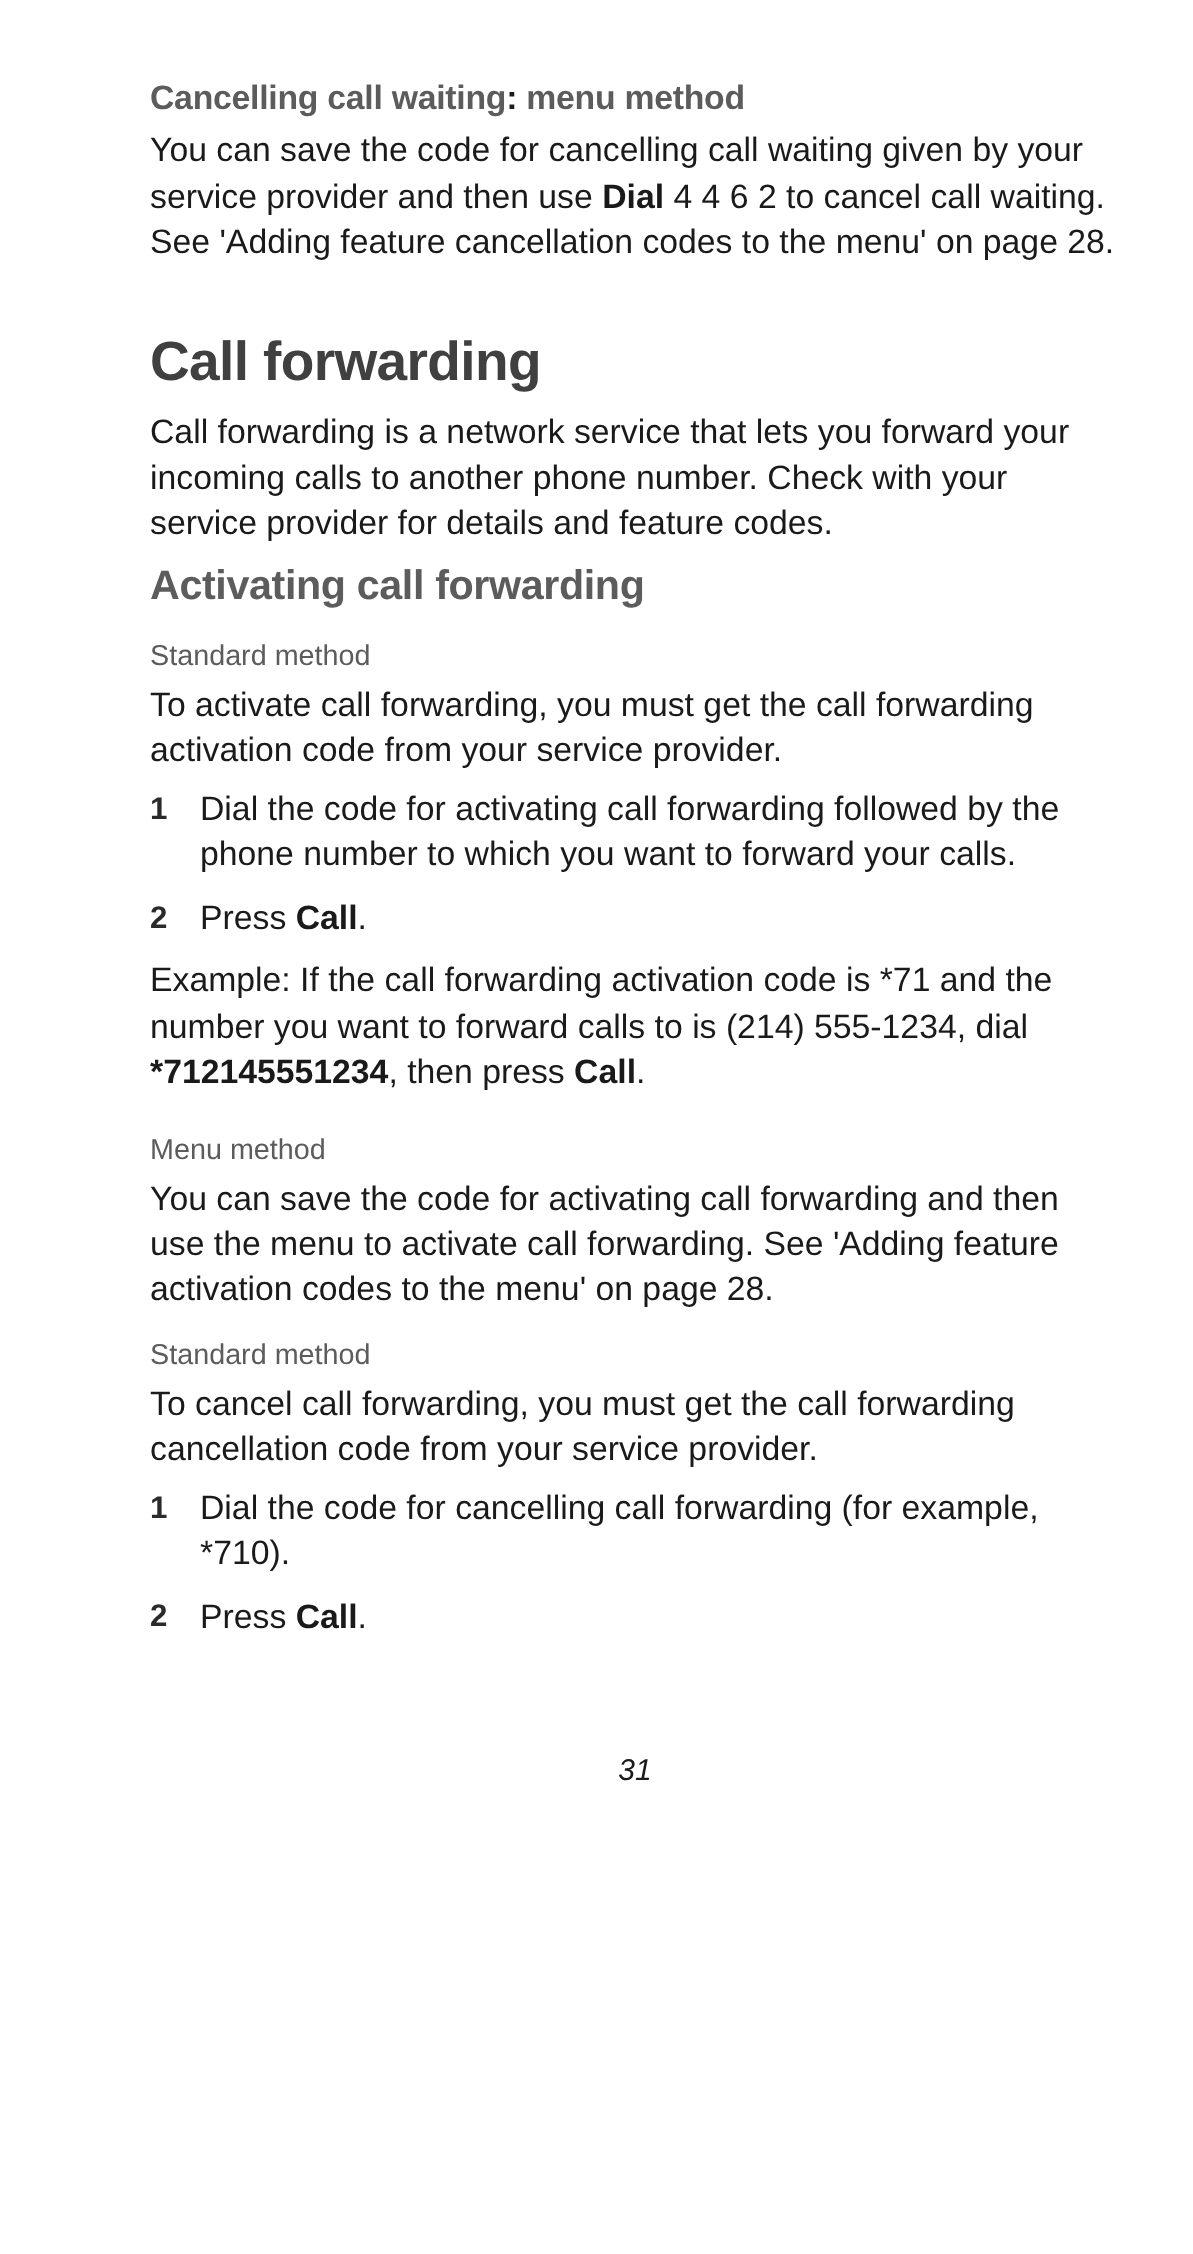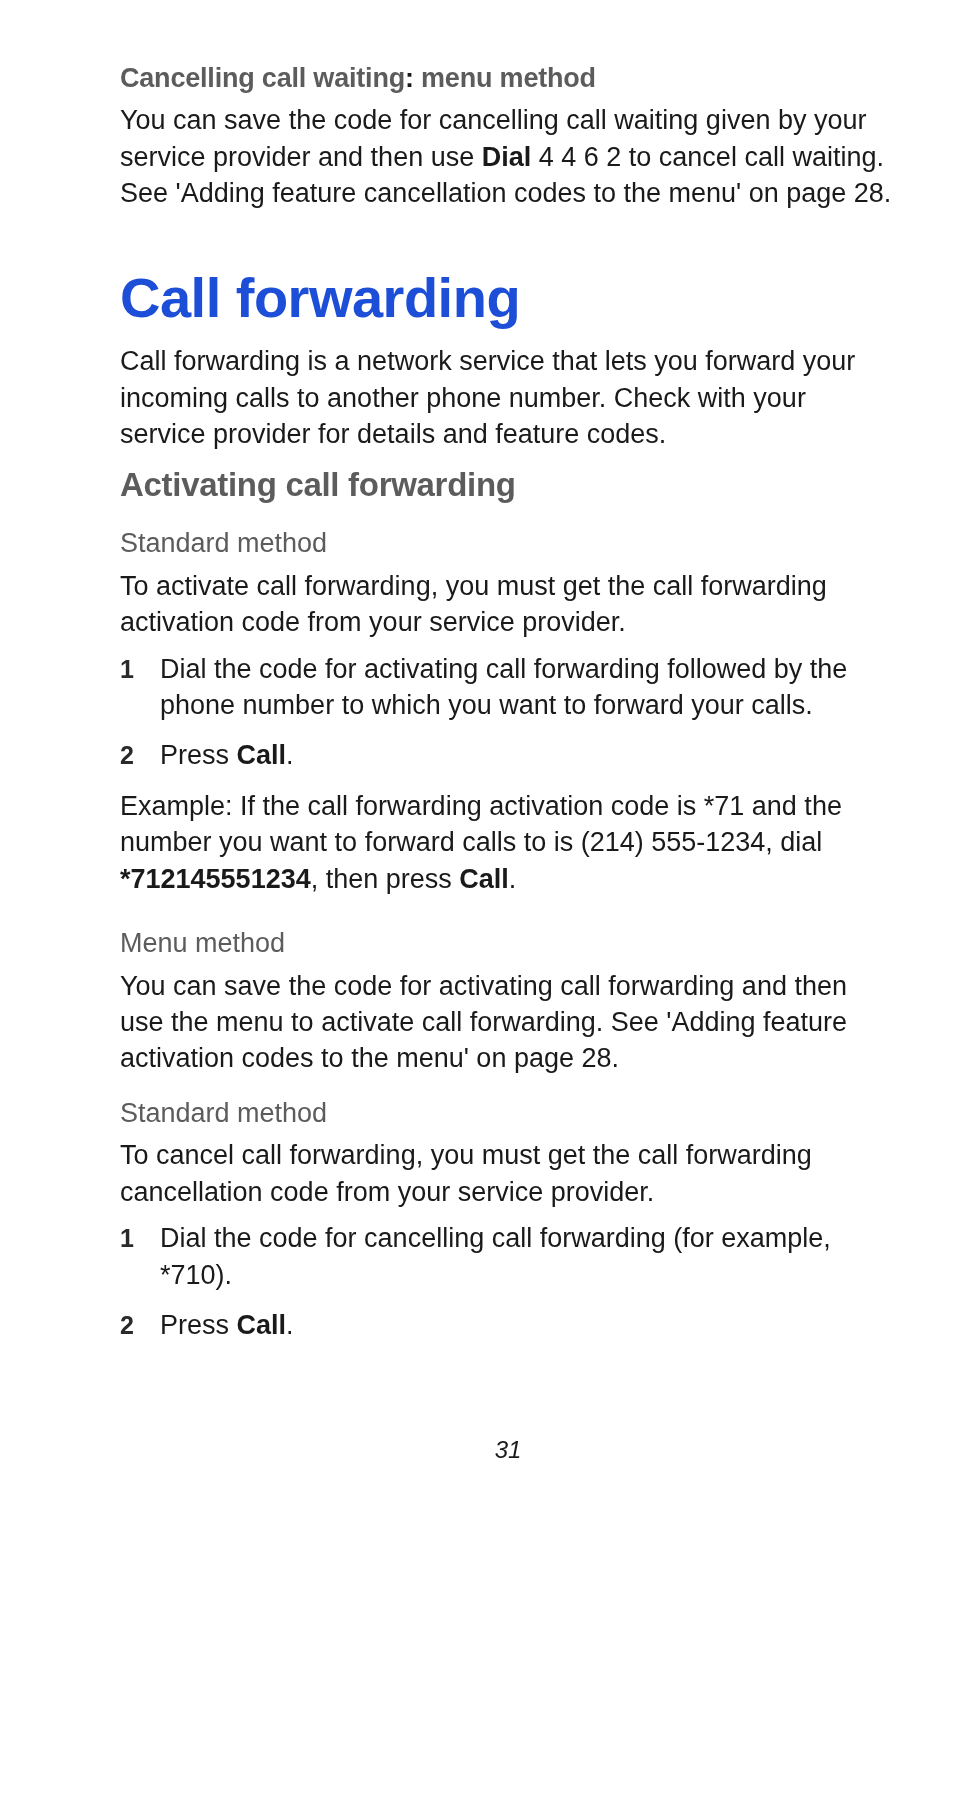--- a/index.html
+++ b/index.html
@@ -20,37 +20,37 @@
     margin-bottom: 6px;
     letter-spacing: -0.2px;
   }
   .h4 .colon { color: #1a1a1a; font-weight: 700; }
   .para {
     margin-bottom: 10px;
   }
   .bold { font-weight: 700; }
   .italic { }
   .h1 {
-    color: #1d4ed8;
-    font-size: 56px;
+    color: #404040;
+    font-size: 44px;
     font-weight: 600;
     margin-top: 48px;
     margin-bottom: 8px;
     letter-spacing: -0.5px;
   }
   .h2 {
     color: #5c5c5c;
     font-size: 33px;
     font-weight: 600;
     margin-bottom: 8px;
     letter-spacing: -0.3px;
   }
   .h3 {
     color: #5c5c5c;
-    font-size: 27px;
+    font-size: 23px;
     font-weight: 500;
     margin-top: 18px;
     margin-bottom: 6px;
   }
   ol.steps {
     list-style: none;
     margin-top: 4px;
     margin-bottom: 10px;
   }
   ol.steps li {

